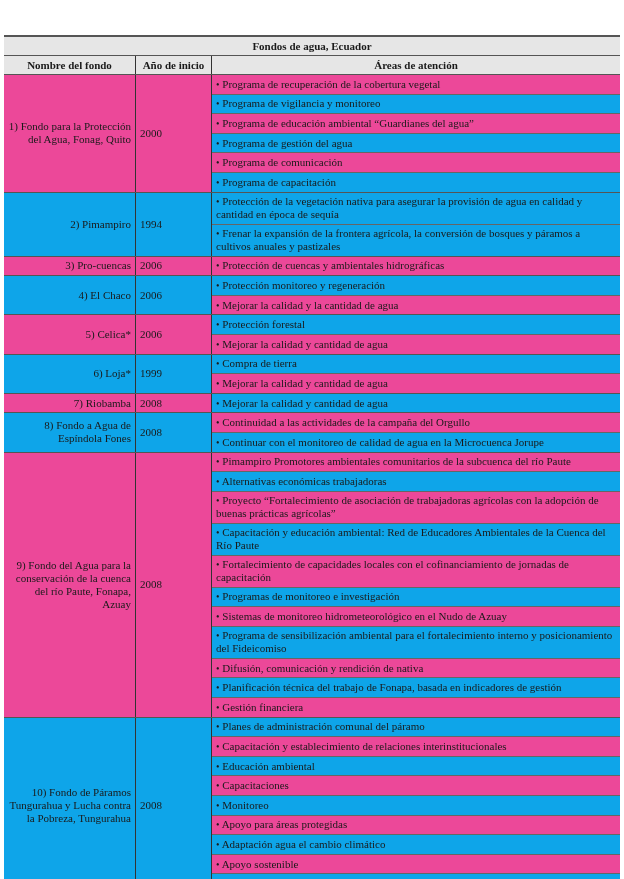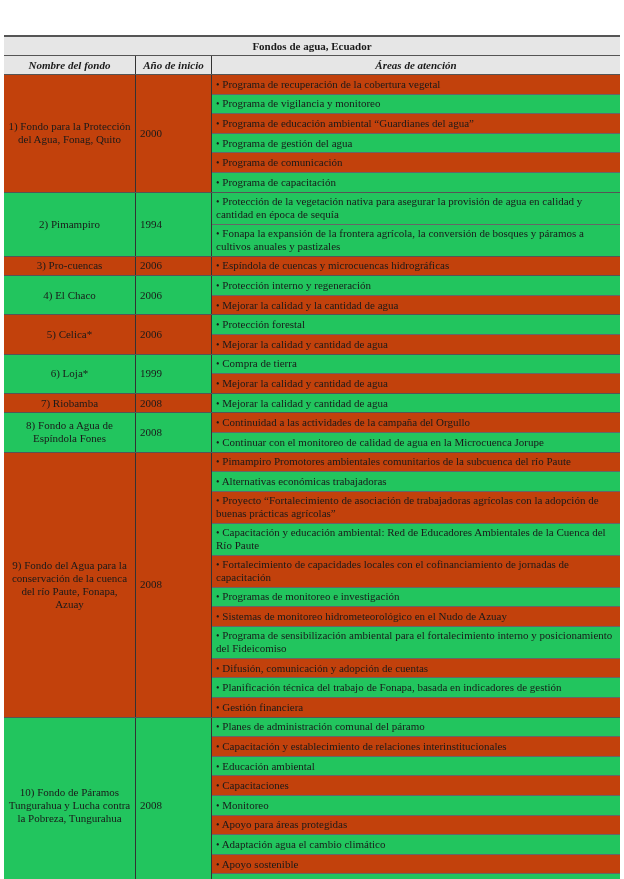--- a/index.html
+++ b/index.html
@@ -4,31 +4,31 @@
 <style>
   html, body { margin: 0; padding: 0; background: #ffffff; }
   body { width: 624px; height: 879px; position: relative; overflow: hidden;
          font-family: "Liberation Serif", "DejaVu Serif", serif; color: #1a1a1a; }
   table.tbl { position: absolute; left: 4px; top: 22px; width: 616px;
               border-collapse: collapse; font-size: 11px; line-height: 13px; margin-top: 13px; }
   table.tbl td, table.tbl th { padding: 0 4px; vertical-align: middle; }
   .title-row th { background: #e6e6e6; border-top: 2px solid #555; border-bottom: 1.5px solid #555;
                   height: 18px; font-weight: bold; text-align: center; }
   .head-row th { background: #e6e6e6; border-bottom: 1.5px solid #555; height: 18px;
-                 font-weight: bold; text-align: center; font-style: italic; }
+                 font-weight: bold; text-align: center; }
   .head-row th.c1 { border-right: 1.5px solid #333; }
   .head-row th.c2 { border-right: 1.5px solid #333; }
-  td.fund { width: 123px; border-right: 1.5px solid #333; border-bottom: 1.5px solid #555; text-align: center; }
+  td.fund { width: 123px; border-right: 1.5px solid #333; border-bottom: 1.5px solid #555; text-align: right; }
   td.year { width: 67px; border-right: 1.5px solid #333; border-bottom: 1.5px solid #555; }
   td.area { border-bottom: 1px solid #666; text-align: left; padding-left: 3px; }
   td.area.single { height: 18.6px; }
   td.area.double { height: 31px; }
   tr.last-in-group td.area { border-bottom: 1.5px solid #555; }
-  .gray { background: #22c55e; }
-  .white { background: #c2410c; }
+  .gray { background: #0ea5e9; }
+  .white { background: #ec4899; }
   tbody tr:last-child td { border-bottom: 2px solid #555; }
   .bullet { font-size: 10px; }
 </style>
 </head>
 <body>
 
 <table class="tbl">
   <thead>
     <tr class="title-row">
       <th colspan="3">Fondos de agua, Ecuador</th>
@@ -59,31 +59,31 @@
       </tr>
       <tr class="last-in-group">
         <td class="area gray single"><span class="bullet">•</span> <span>Programa de capacitación</span></td>
       </tr>
       <tr>
         <td class="fund gray" rowspan="2">2) Pimampiro</td>
         <td class="year gray" rowspan="2">1994</td>
         <td class="area gray double"><span class="bullet">•</span> <span>Protección de la vegetación nativa para asegurar la provisión de agua en calidad y cantidad en época de sequía</span></td>
       </tr>
       <tr class="last-in-group">
-        <td class="area gray double"><span class="bullet">•</span> <span>Fonapa la expansión de la frontera agrícola, la conversión de bosques y páramos a cultivos anuales y pastizales</span></td>
+        <td class="area gray double"><span class="bullet">•</span> <span>Frenar la expansión de la frontera agrícola, la conversión de bosques y páramos a cultivos anuales y pastizales</span></td>
       </tr>
       <tr class="last-in-group">
         <td class="fund white" rowspan="1">3) Pro-cuencas</td>
         <td class="year white" rowspan="1">2006</td>
-        <td class="area white single"><span class="bullet">•</span> <span>Espíndola de cuencas y microcuencas hidrográficas</span></td>
+        <td class="area white single"><span class="bullet">•</span> <span>Protección de cuencas y ambientales hidrográficas</span></td>
       </tr>
       <tr>
         <td class="fund gray" rowspan="2">4) El Chaco</td>
         <td class="year gray" rowspan="2">2006</td>
-        <td class="area gray single"><span class="bullet">•</span> <span>Protección interno y regeneración</span></td>
+        <td class="area gray single"><span class="bullet">•</span> <span>Protección monitoreo y regeneración</span></td>
       </tr>
       <tr class="last-in-group">
         <td class="area white single"><span class="bullet">•</span> <span>Mejorar la calidad y la cantidad de agua</span></td>
       </tr>
       <tr>
         <td class="fund white" rowspan="2">5) Celica*</td>
         <td class="year white" rowspan="2">2006</td>
         <td class="area gray single"><span class="bullet">•</span> <span>Protección forestal</span></td>
       </tr>
       <tr class="last-in-group">
@@ -130,21 +130,21 @@
       <tr>
         <td class="area gray single"><span class="bullet">•</span> <span>Programas de monitoreo e investigación</span></td>
       </tr>
       <tr>
         <td class="area white single"><span class="bullet">•</span> <span>Sistemas de monitoreo hidrometeorológico en el Nudo de Azuay</span></td>
       </tr>
       <tr>
         <td class="area gray double"><span class="bullet">•</span> <span>Programa de sensibilización ambiental para el fortalecimiento interno y posicionamiento del Fideicomiso</span></td>
       </tr>
       <tr>
-        <td class="area white single"><span class="bullet">•</span> <span>Difusión, comunicación y adopción de cuentas</span></td>
+        <td class="area white single"><span class="bullet">•</span> <span>Difusión, comunicación y rendición de nativa</span></td>
       </tr>
       <tr>
         <td class="area gray single"><span class="bullet">•</span> <span>Planificación técnica del trabajo de Fonapa, basada en indicadores de gestión</span></td>
       </tr>
       <tr class="last-in-group">
         <td class="area white single"><span class="bullet">•</span> <span>Gestión financiera</span></td>
       </tr>
       <tr>
         <td class="fund gray" rowspan="9">10) Fondo de Páramos Tungurahua y Lucha contra la Pobreza, Tungurahua</td>
         <td class="year gray" rowspan="9">2008</td>

